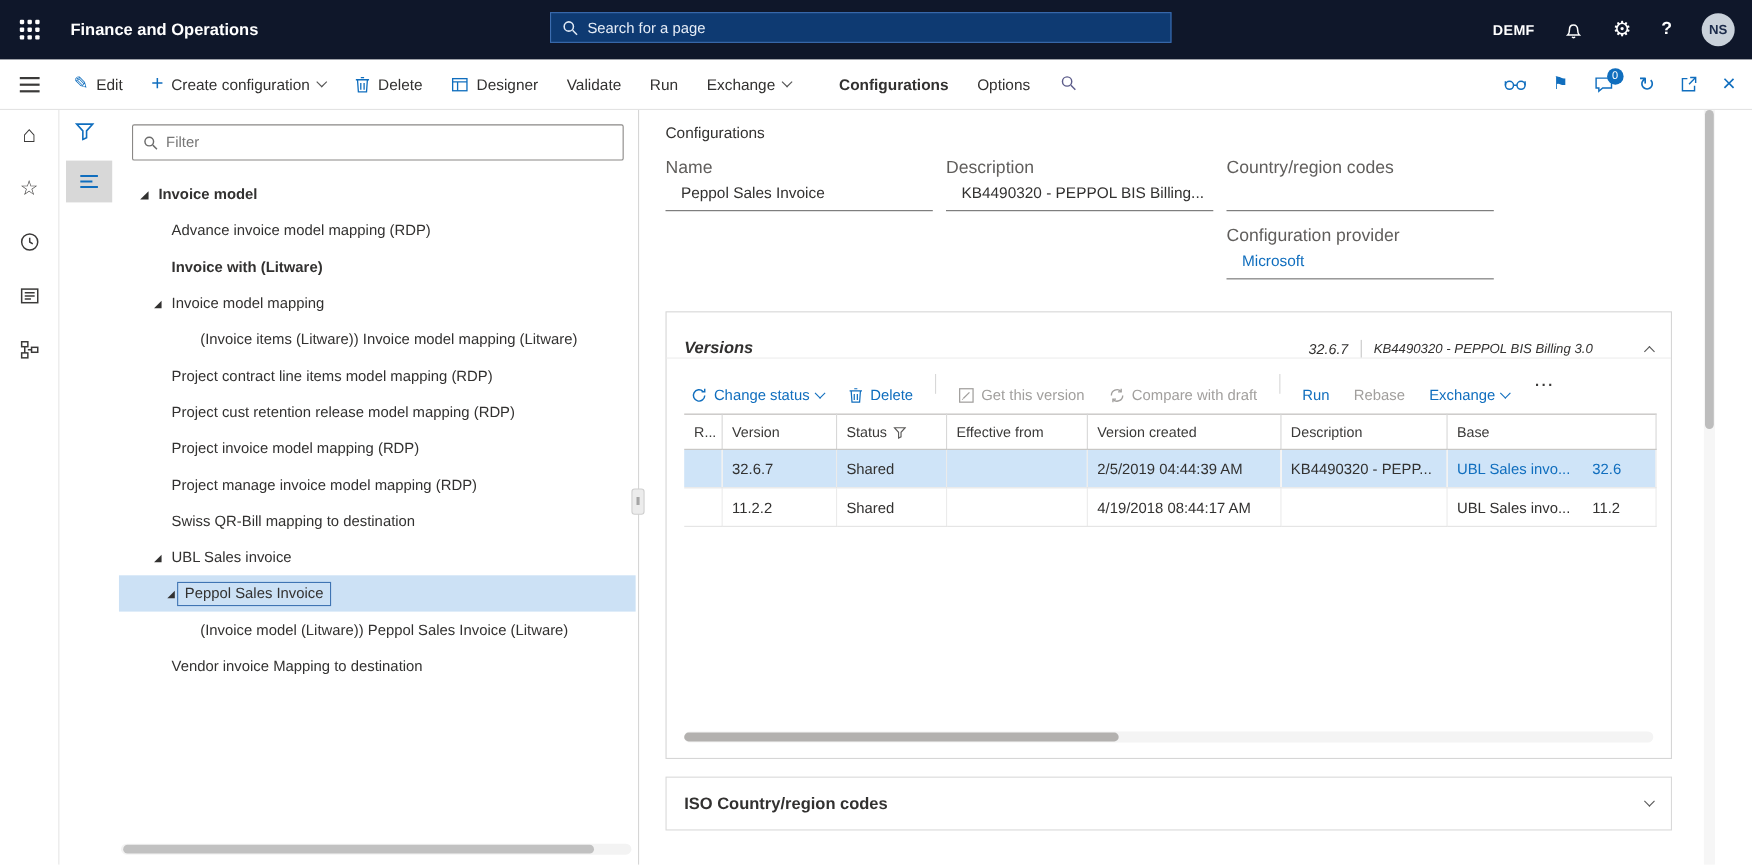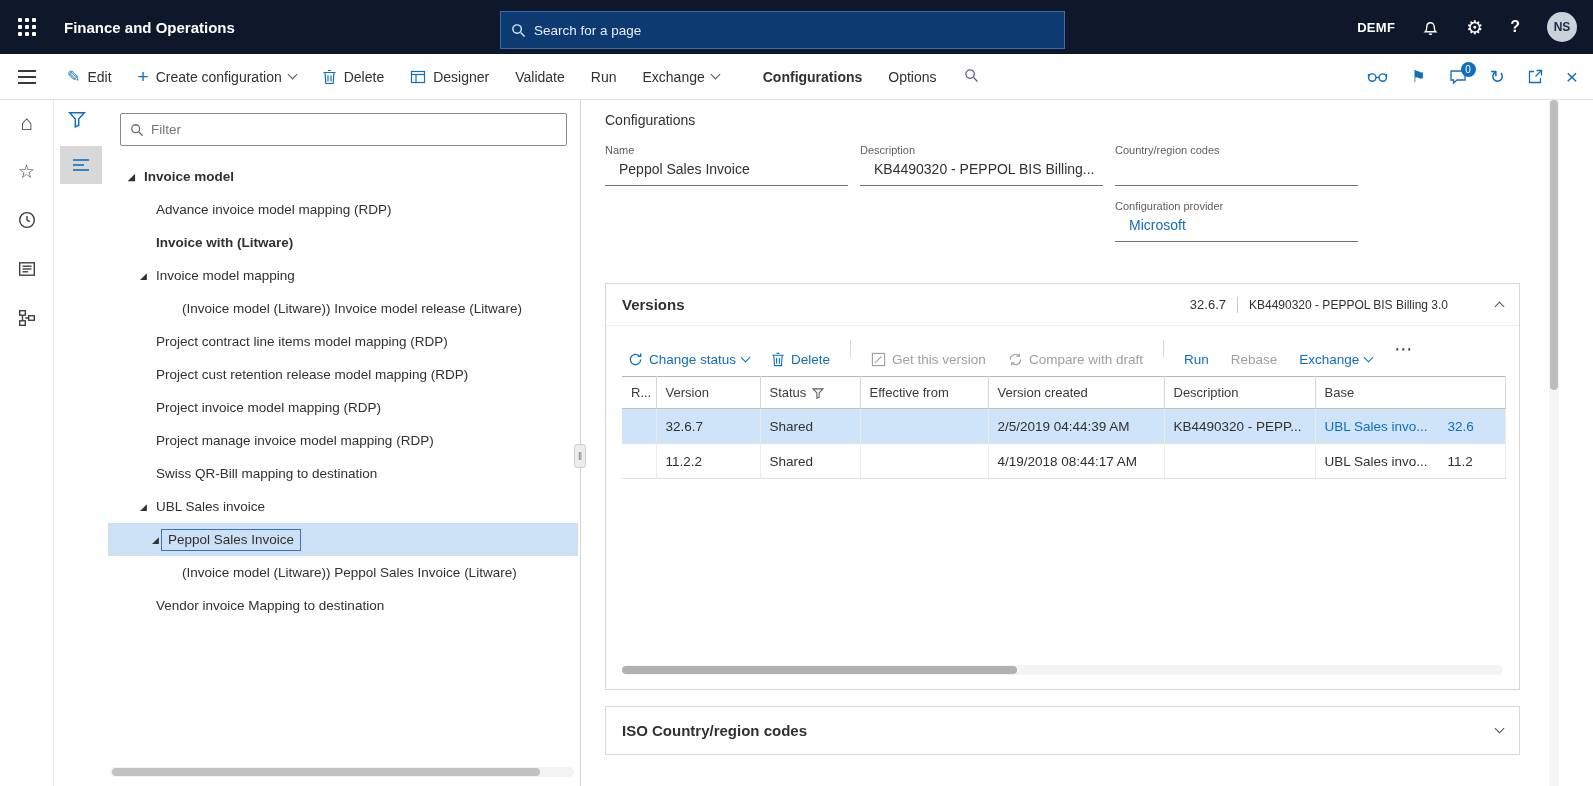--- a/index.html
+++ b/index.html
@@ -6,21 +6,21 @@
   html,body { width:1593px; height:786px; overflow:hidden; background:#fff;
     font-family:"Liberation Sans", sans-serif; color:#323130; }
 
   
   .topbar { position:absolute; top:0; left:0; width:100%; height:54px; background:#0f172a;
     display:flex; align-items:center; color:#fff; z-index:20; }
   .waffle-btn { width:54px; height:54px; display:flex; align-items:center; justify-content:center; cursor:pointer; }
   .waffle { display:grid; grid-template-columns:repeat(3,4px); grid-gap:3px; }
   .waffle i { width:4px; height:4px; background:#fff; border-radius:1px; }
   .app-title { font-size:15px; font-weight:bold; margin-left:10px; white-space:nowrap; }
-  .top-search { position:absolute; left:500px; top:11px; width:565px; height:38px;
+  .top-search { position:absolute; left:500px; top:11px; width:565px; height:28px;
     background:#0e3a72; border:1px solid #3c6db0; display:flex; align-items:center; padding:0 10px; gap:8px; }
   .top-search svg { color:#dfe9f5; flex:0 0 auto; }
   .top-search input { background:transparent; border:none; outline:none; color:#fff; font-size:13.5px; width:100%;
     font-family:"Liberation Sans", sans-serif; }
   .top-search input::placeholder { color:#e6edf7; opacity:1; }
   .topbar-right { margin-left:auto; display:flex; align-items:center; gap:27px; padding-right:16px; }
   .company { font-size:13px; font-weight:bold; letter-spacing:.3px; cursor:pointer; }
   .top-ic { cursor:pointer; display:flex; align-items:center; justify-content:center; color:#fff; }
   .gear-glyph { font-size:19px; line-height:1; }
   .help-glyph { font-size:16px; font-weight:bold; }
@@ -88,31 +88,31 @@
   .splitter-handle { position:absolute; left:574px; top:444px; width:12px; height:24px; background:#ececec;
     border:1px solid #cfcfcf; border-radius:3px; display:flex; align-items:center; justify-content:center;
     font-size:10px; color:#777; cursor:col-resize; z-index:6; }
 
   
   .content { position:absolute; left:585px; top:100px; right:0; bottom:0; background:#fff; }
   .config-title { position:absolute; left:20px; top:12px; font-size:14px; color:#323130; }
   .fields { position:absolute; left:20px; top:44px; display:grid; grid-template-columns:255px 255px 255px;
     grid-row-gap:14px; }
   .field { width:243px; }
-  .field .flabel { font-size:11px; color:#605e5c; display:block; margin-bottom:5px; white-space:nowrap; }
+  .field .flabel { font-size:16px; color:#605e5c; display:block; margin-bottom:5px; white-space:nowrap; }
   .field .fval { height:25px; border-bottom:1px solid #707070; font-size:14px; padding-left:14px;
     white-space:nowrap; overflow:hidden; cursor:text; }
   .field .fval.link { color:#106ebe; cursor:pointer; }
   .col3 { grid-column:3; }
 
   
   .versions-card { position:absolute; left:20px; top:183px; width:915px; height:407px;
     border:1px solid #d6d6d6; background:#fff; }
-  .card-header { height:42px; display:flex; align-items:center; padding:0 16px; cursor:pointer;
-    border-bottom:1px solid #ededed; }
+  .card-header { height:42px; display:flex; align-items:flex-end; padding:0 16px; cursor:pointer;
+    border-bottom:1px solid #ededed;font-style:italic; }
   .card-title { font-size:15px; font-weight:bold; color:#323130; }
   .vh-right { margin-left:auto; display:flex; align-items:center; }
   .vh-version { font-size:13px; color:#323130; }
   .vh-div { width:1px; height:16px; background:#c8c8c8; margin:0 11px; }
   .vh-desc { font-size:12px; color:#323130; white-space:nowrap; }
   .vh-chev { margin-left:48px; color:#3b3a39; cursor:pointer; display:flex; align-items:center; }
 
   .card-toolbar { height:46px; display:flex; align-items:center; padding:0 16px; gap:10px; font-size:13.5px; }
   .tb-item { display:flex; align-items:center; gap:6px; color:#106ebe; cursor:pointer; padding:0 6px; white-space:nowrap;margin-top:21px; }
   .tb-item.disabled { color:#a19f9d; cursor:default; }
@@ -352,21 +352,21 @@
     <div class="tree-row ind-b bold">
       <span class="twisty"></span>
       <span class="tree-label">Invoice with (Litware)</span>
     </div>
     <div class="tree-row ind-b">
       <span class="twisty">◢</span>
       <span class="tree-label">Invoice model mapping</span>
     </div>
     <div class="tree-row ind-d">
       <span class="twisty"></span>
-      <span class="tree-label">(Invoice model (Litware)) Invoice model release (Litware)</span>
+      <span class="tree-label">(Invoice items (Litware)) Invoice model mapping (Litware)</span>
     </div>
     <div class="tree-row ind-b">
       <span class="twisty"></span>
       <span class="tree-label">Project contract line items model mapping (RDP)</span>
     </div>
     <div class="tree-row ind-b">
       <span class="twisty"></span>
       <span class="tree-label">Project cust retention release model mapping (RDP)</span>
     </div>
     <div class="tree-row ind-b">

